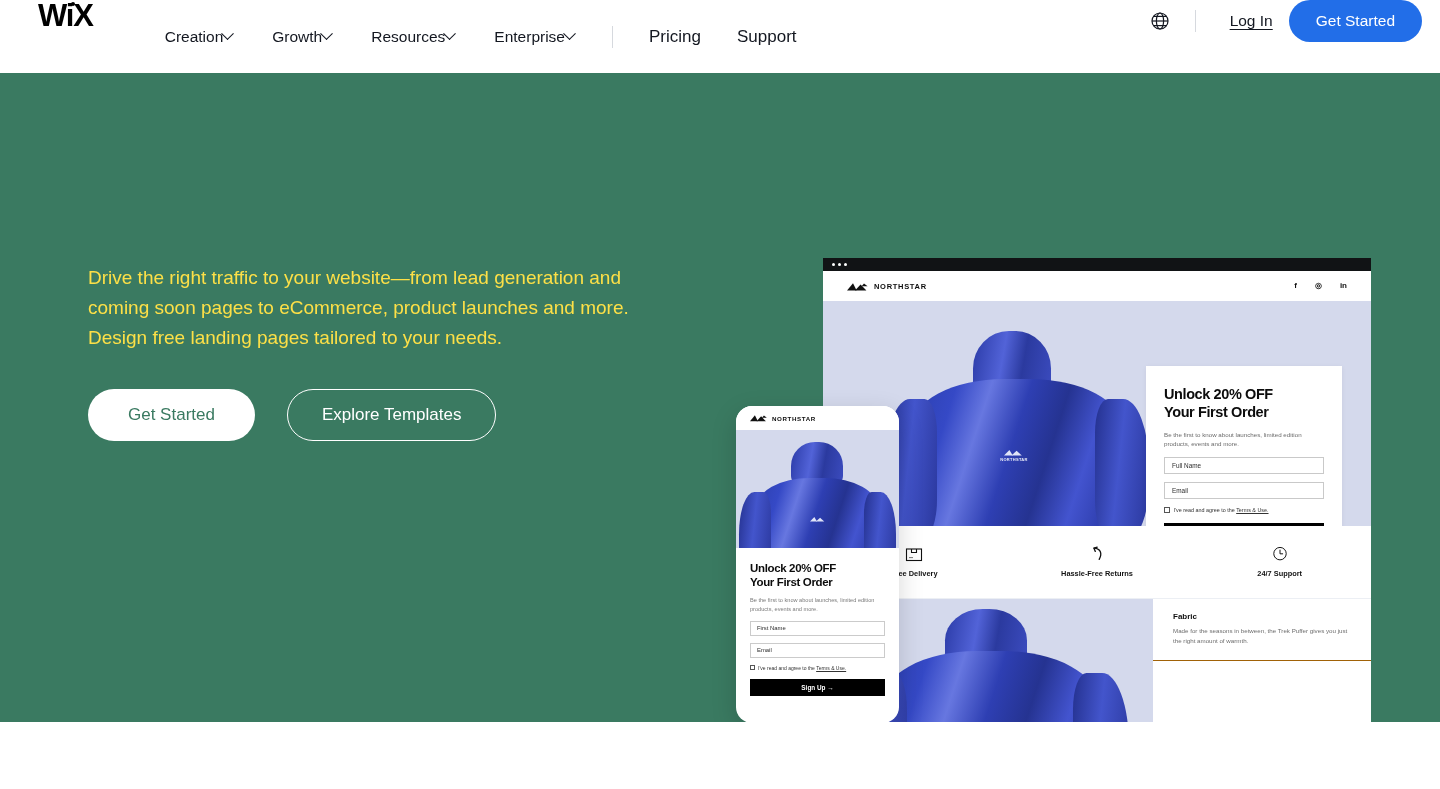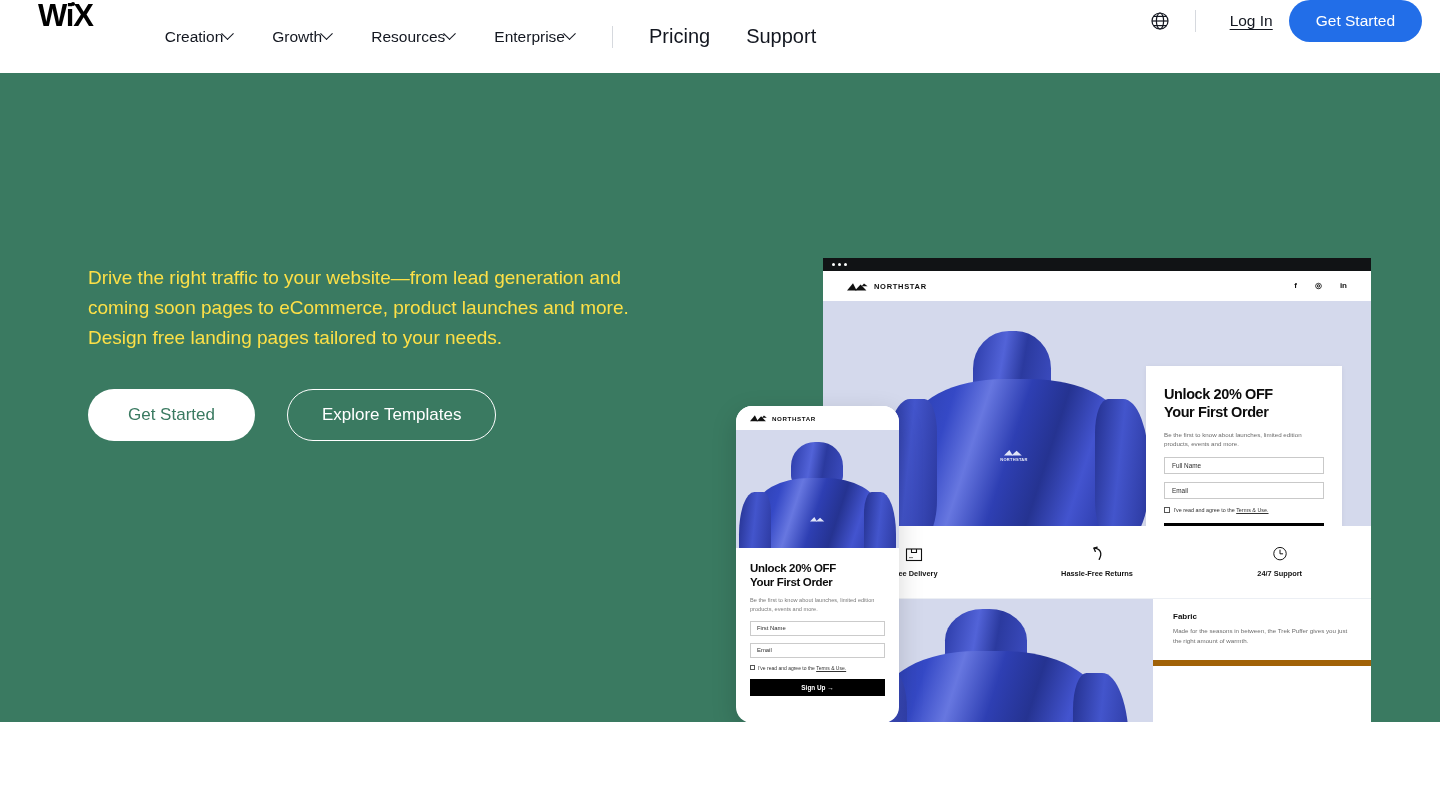--- a/index.html
+++ b/index.html
@@ -38,21 +38,21 @@
   .chev {
     width: 9px; height: 9px;
     border-right: 1.4px solid #131720;
     border-bottom: 1.4px solid #131720;
     transform: rotate(45deg) translate(-2px,-2px);
   }
   .divider-v {
     width: 1px; height: 22px; background: #d6d9de; margin: 0 18px;
   }
   .nav-plain {
-    font-size: 20px; color: #131720; cursor: pointer;
+    font-size: 17px; color: #131720; cursor: pointer;
     padding: 8px 18px; height: 61px; display: flex; align-items: center;
     white-space: nowrap;
   }
   .header-right {
     margin-left: auto; display: flex; align-items: center;
     padding-right: 18px; gap: 0;
   }
   .globe-btn {
     width: 34px; height: 34px; display:flex; align-items:center; justify-content:center;
     cursor: pointer;
@@ -176,21 +176,21 @@
   }
   .feature-label { font-size: 7.4px; font-weight: 700; color: #131313; }
 
   .lower-split { display: flex; height: 196px; }
   .lower-img { width: 330px; background: #D4D9EC; position: relative; overflow:hidden; }
   .lower-info { flex: 1; background: #fff; }
   .li-title {
     padding: 22px 20px 18px 20px; font-size: 14px; font-weight: 700; color: #0d0d0d;
     letter-spacing: -.3px; border-bottom: 1px solid #eceff4;
   }
-  .li-sec { padding: 13px 20px 14px 20px; border-bottom: 6px solid #a16207; }
+  .li-sec { padding: 13px 20px 14px 20px; border-bottom: 1px solid #a16207; }
   .li-h { font-size: 8px; font-weight: 700; color: #111; }
   .li-p { font-size: 6.2px; color: #6d6d6d; line-height: 1.6; margin-top: 5px; }
   .li-sec2 { padding: 13px 20px 0 20px; }
 
   
   .mobile-mock {
     position: absolute; left: 736px; top: 333px;
     width: 163px; height: 317px;
     background: #ffffff; border-radius: 16px;
     box-shadow: 0 8px 26px rgba(0,0,0,.16);

